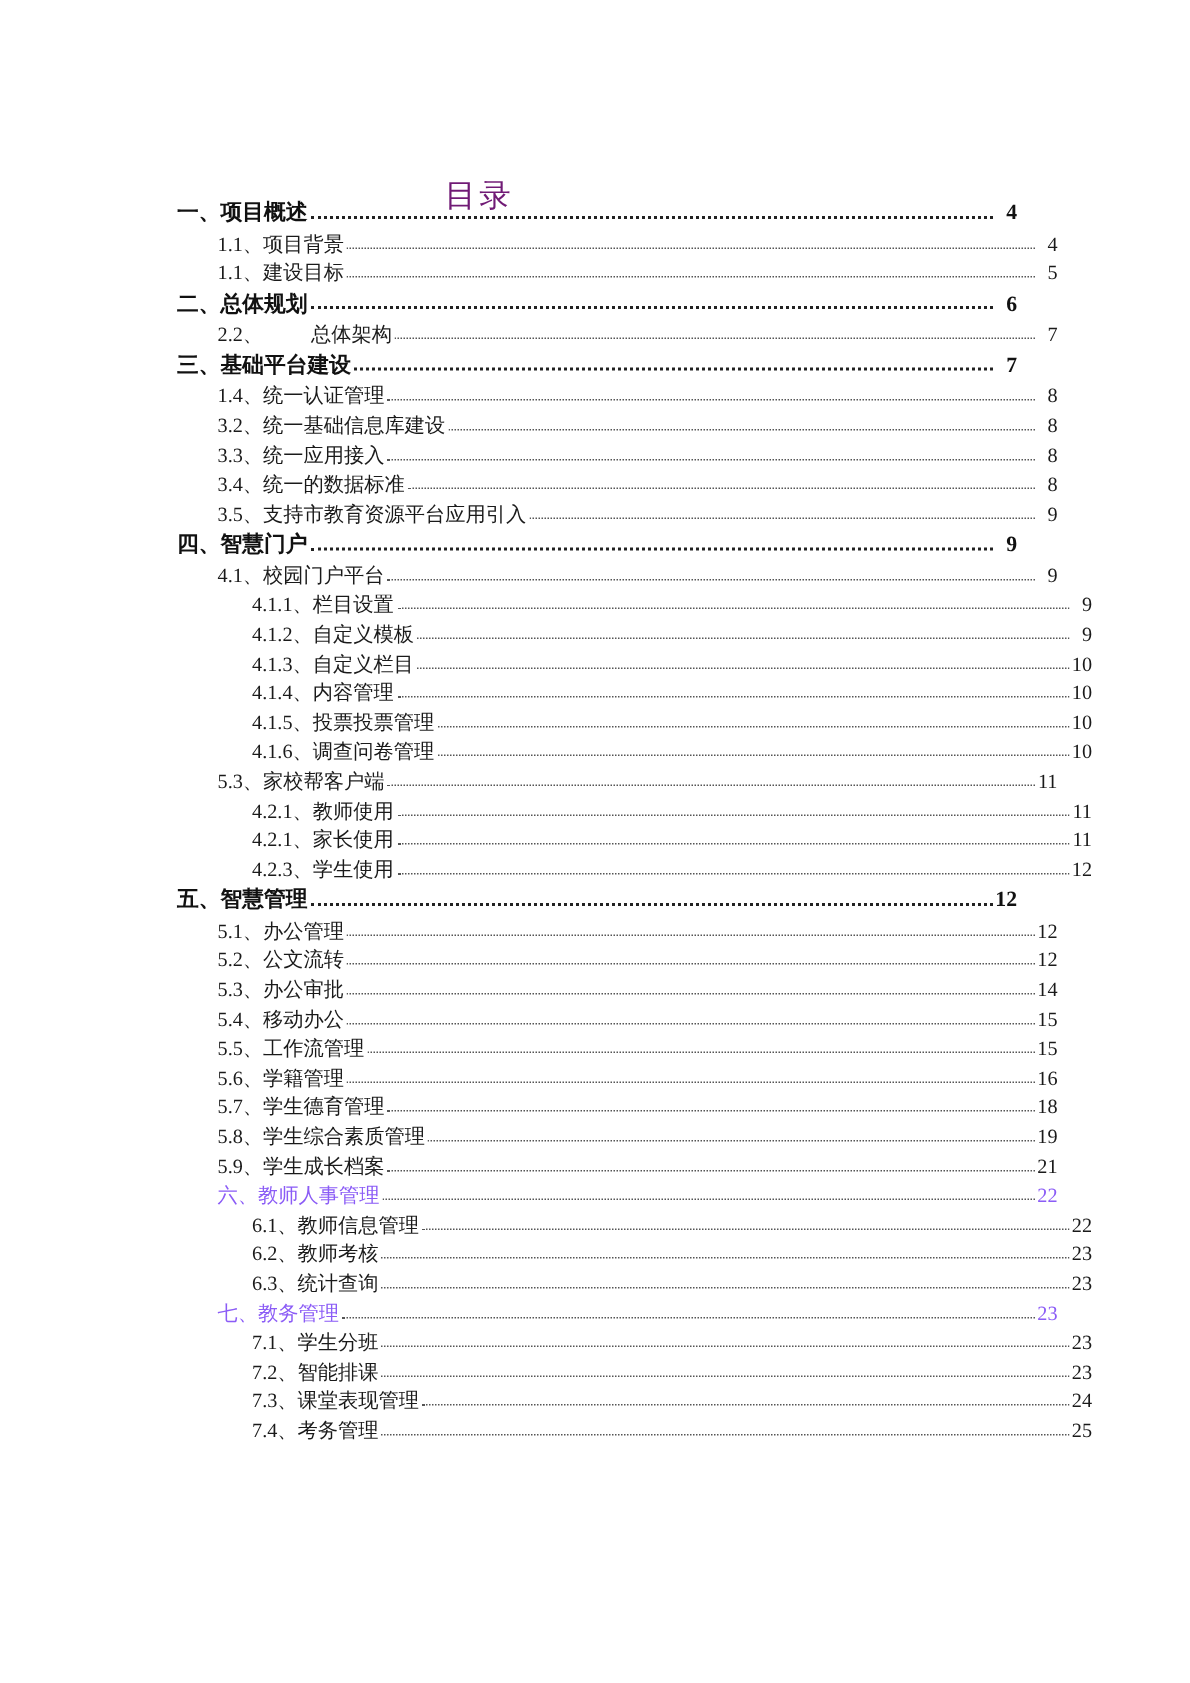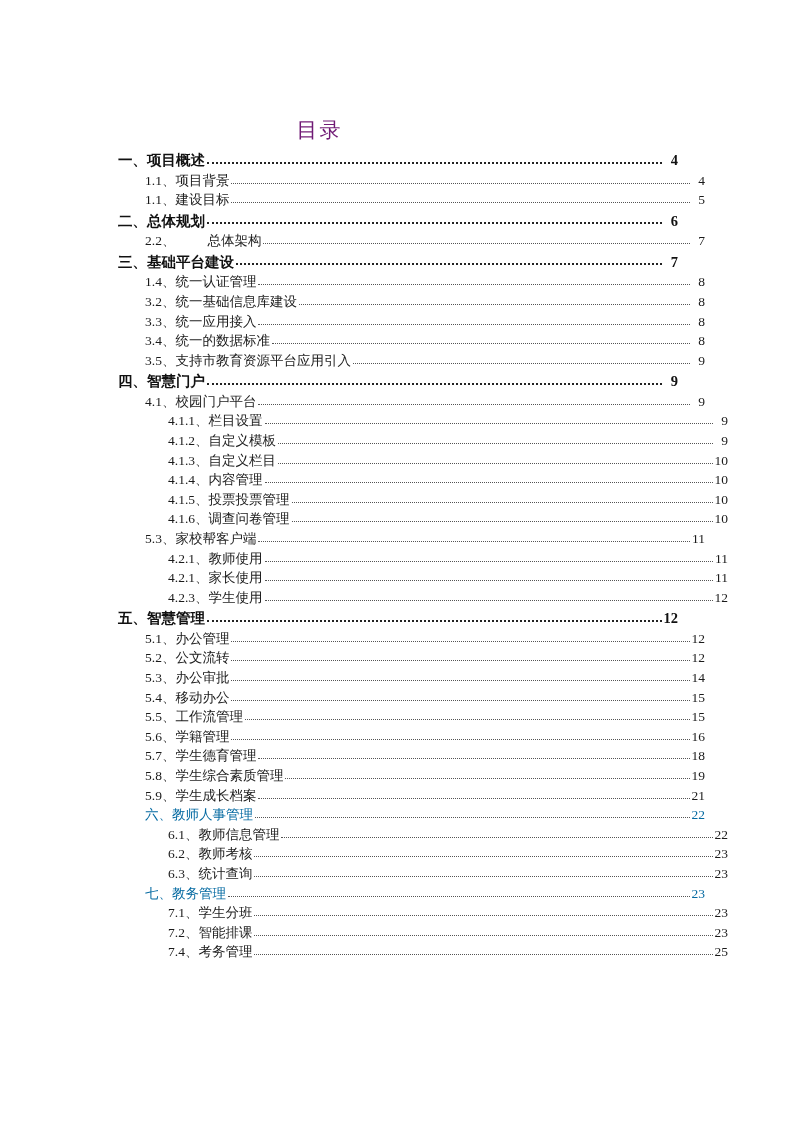--- a/index.html
+++ b/index.html
@@ -34,21 +34,21 @@
     font-size: 21px;
     font-weight: 400;
     color: #701a75;
     letter-spacing: 2px;
     font-family: "Liberation Sans", "DejaVu Sans", sans-serif;
   }
 
   .toc {
     position: absolute;
     left: 118px;
-    top: 146px;
+    top: 128px;
     width: 560px;
   }
 
   .toc-entry {
     display: flex;
     align-items: flex-end;
     width: 100%;
     box-sizing: border-box;
     white-space: nowrap;
     line-height: 1.0;
@@ -100,21 +100,21 @@
     letter-spacing: 0;
   }
   .lvl1 .toc-page { font-weight: 700; min-width: 14px; }
 
   
   .lvl1p {
     margin-left: 27px;
     font-weight: 400;
     font-size: 13.5px;
     height: 19.6px;
-    color: #0369a1;
+    color: #8b5cf6;
   }
   .lvl1p .toc-leader::after {
     border-bottom-width: 1.1px;
     border-bottom-color: #555;
   }
   .lvl1p .toc-page { min-width: 13px; }
 
   
   .lvl2 {
     margin-left: 27px;
@@ -347,19 +347,24 @@
         <span class="toc-label">7.1、学生分班</span>
         <span class="toc-leader"></span>
         <span class="toc-page">23</span>
       </div>
       <div class="toc-entry lvl3">
         <span class="toc-label">7.2、智能排课</span>
         <span class="toc-leader"></span>
         <span class="toc-page">23</span>
       </div>
       <div class="toc-entry lvl3">
+        <span class="toc-label">7.3、课堂表现管理</span>
+        <span class="toc-leader"></span>
+        <span class="toc-page">24</span>
+      </div>
+      <div class="toc-entry lvl3">
         <span class="toc-label">7.4、考务管理</span>
         <span class="toc-leader"></span>
         <span class="toc-page">25</span>
       </div>
     </div>
 
 </div>
 
 </body></html>

